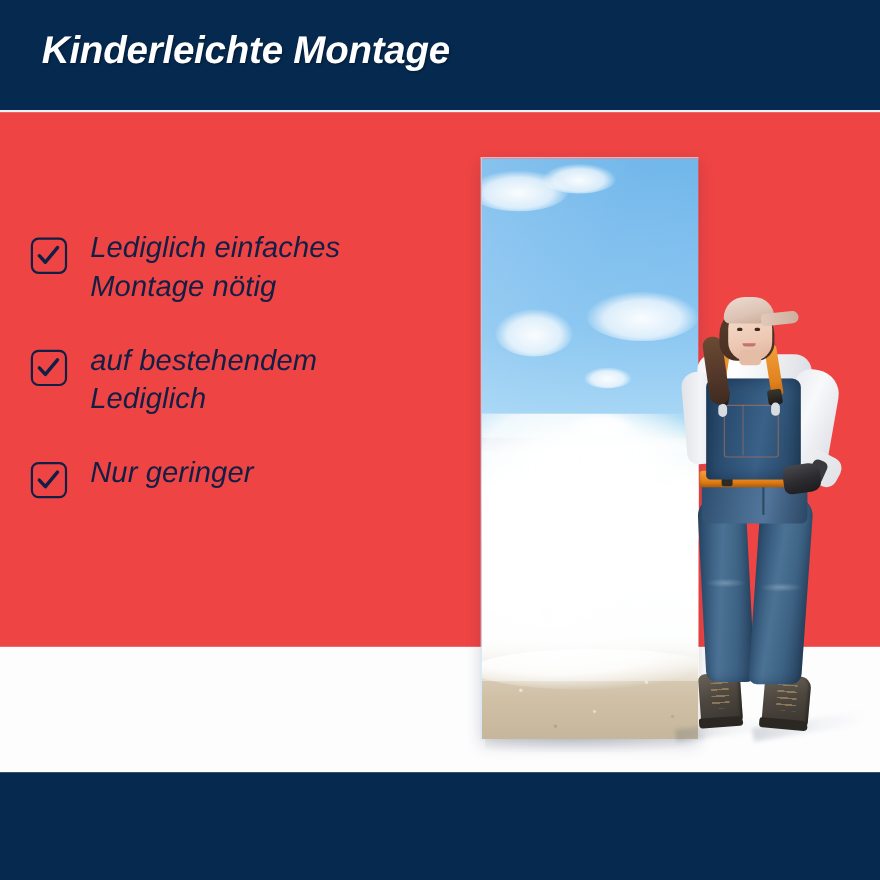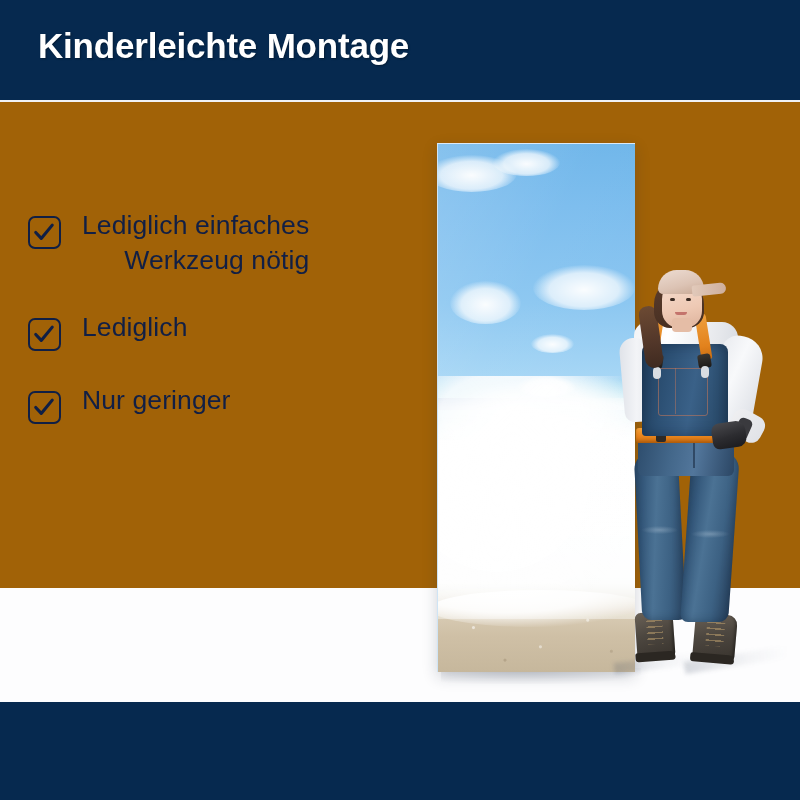--- a/index.html
+++ b/index.html
@@ -10,21 +10,22 @@
     width: 800px;
     height: 800px;
     overflow: hidden;
     background: #fdfdfe;
     font-family: "Liberation Sans", sans-serif;
   }
   #page {
     position: relative;
     width: 800px;
     height: 588px;
-    background: #a16207;
+    background: #ef4444;
+    font-style: italic;
   }
 
   
   #header-bar {
     position: absolute;
     left: 0; top: 0;
     width: 800px; height: 100px;
     background: #06294f;
     overflow: hidden;
   }
@@ -50,21 +51,20 @@
     width: 800px; height: 2px;
     background: #f0f1f4;
   }
 
   
   #feature-list {
     position: absolute;
     left: 28px;
     top: 208px;
     width: 400px;
-    text-align: right;
   }
   .feature-item {
     position: relative;
     display: flex;
     align-items: flex-start;
     margin-bottom: 32px;
   }
   .checkbox {
     flex: 0 0 auto;
     width: 33px;
@@ -436,31 +436,32 @@
   <div id="feature-list">
 
     <div class="feature-item">
       <span class="checkbox">
         <svg viewBox="0 0 24 24">
           <path d="M3 12.5 L9 19 L21 4.5" fill="none" stroke="#101f45" stroke-width="3.4" stroke-linecap="round" stroke-linejoin="round"></path>
         </svg>
       </span>
       <span class="feature-text">
         <span class="ln">Lediglich einfaches</span>
-        <span class="ln">Werkzeug nötig</span>
+        <span class="ln">Montage nötig</span>
       </span>
     </div>
 
     <div class="feature-item">
       <span class="checkbox">
         <svg viewBox="0 0 24 24">
           <path d="M3 12.5 L9 19 L21 4.5" fill="none" stroke="#101f45" stroke-width="3.4" stroke-linecap="round" stroke-linejoin="round"></path>
         </svg>
       </span>
       <span class="feature-text">
+        <span class="ln">auf bestehendem</span>
         <span class="ln">Lediglich</span>
       </span>
     </div>
 
     <div class="feature-item">
       <span class="checkbox">
         <svg viewBox="0 0 24 24">
           <path d="M3 12.5 L9 19 L21 4.5" fill="none" stroke="#101f45" stroke-width="3.4" stroke-linecap="round" stroke-linejoin="round"></path>
         </svg>
       </span>

